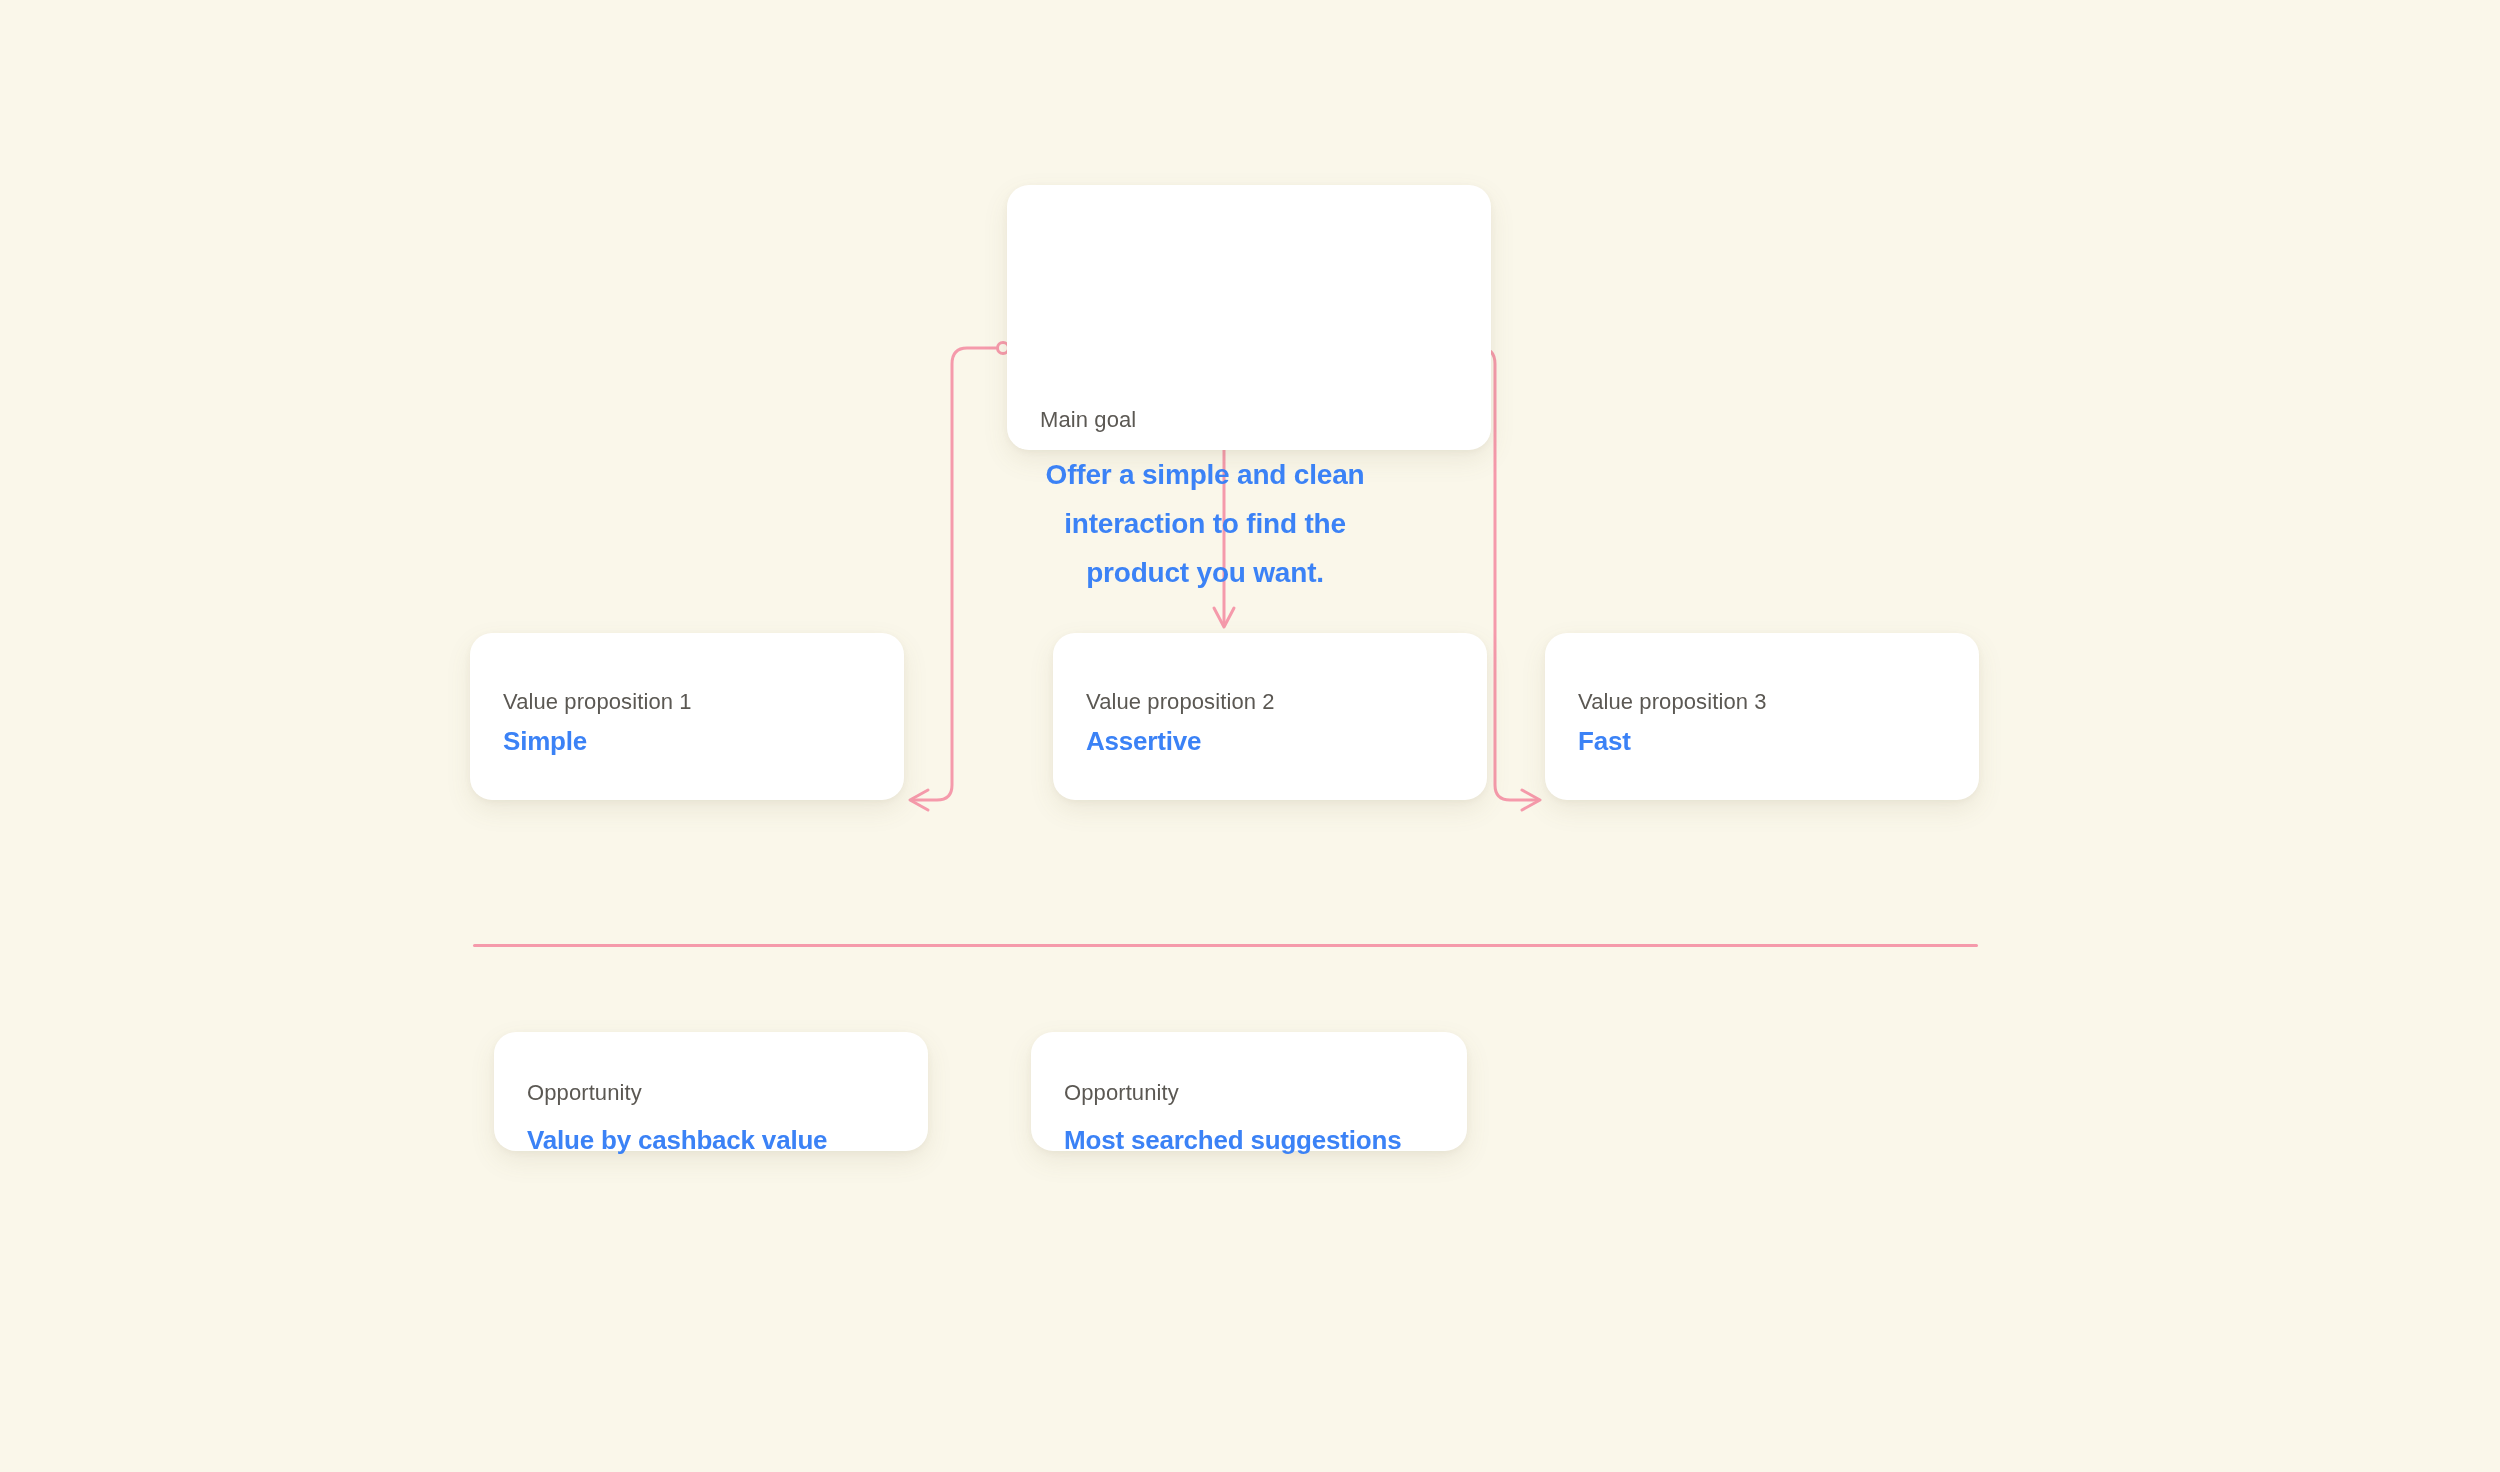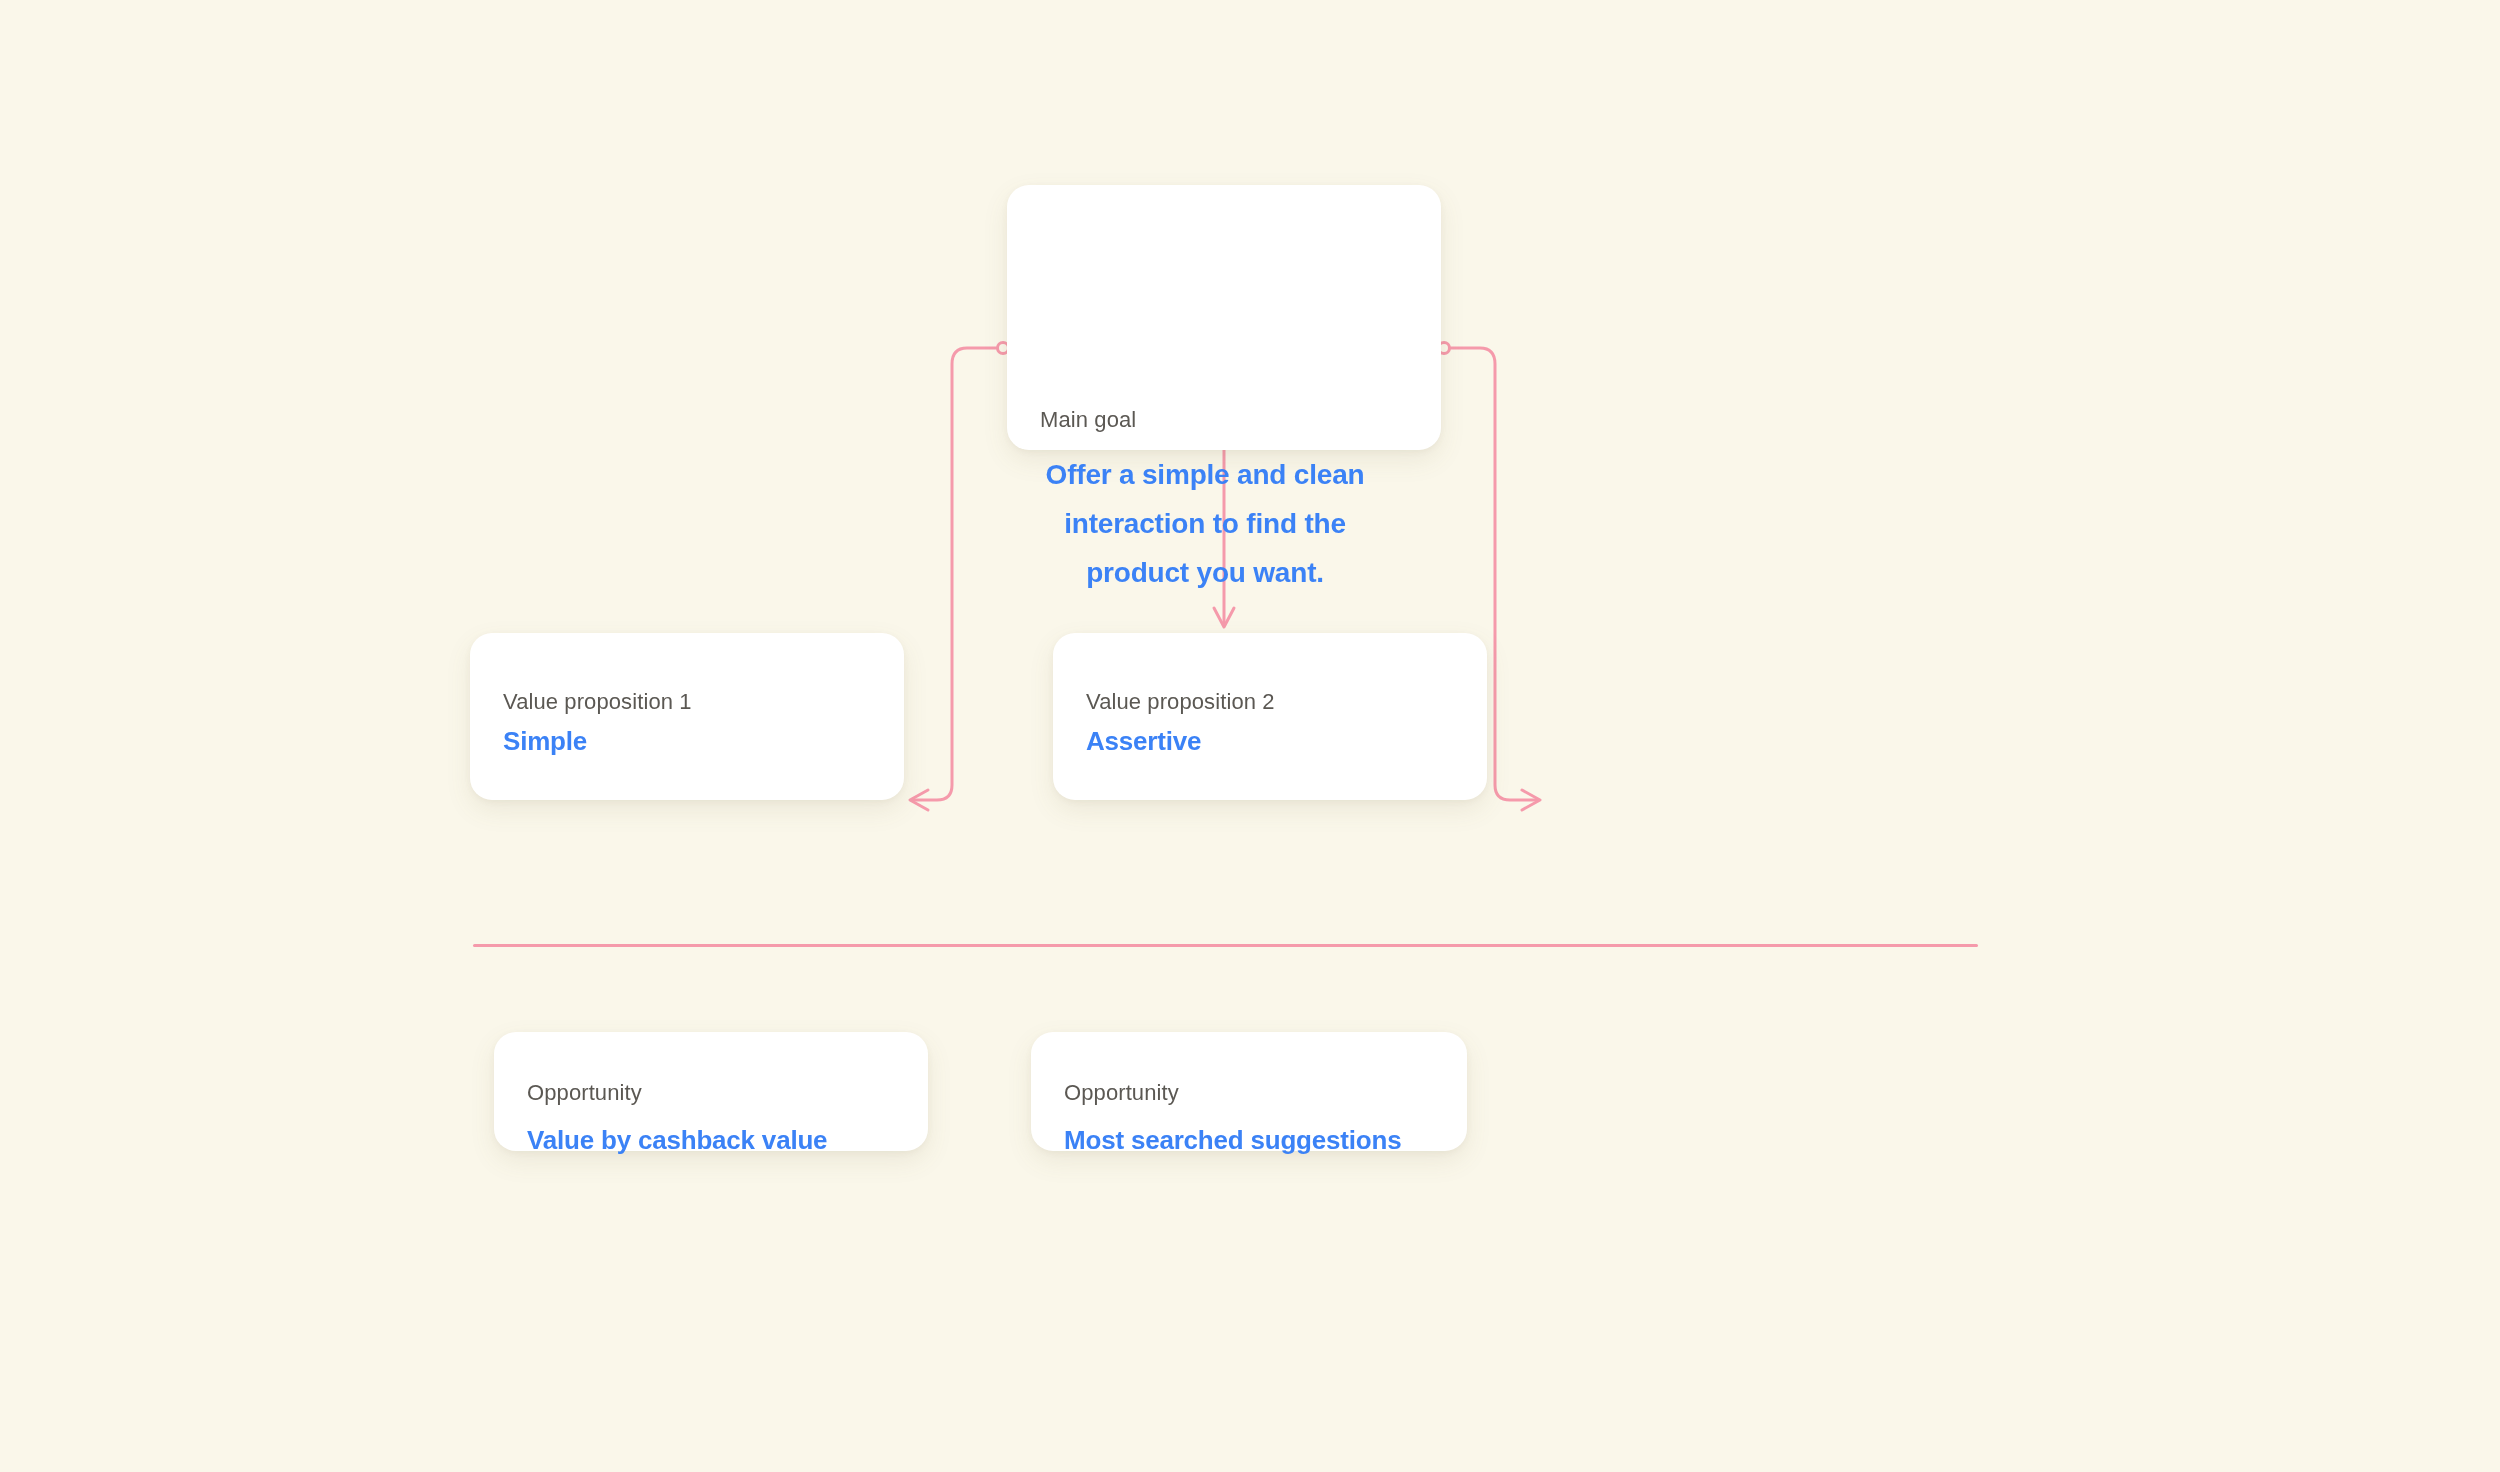--- a/index.html
+++ b/index.html
@@ -55,21 +55,21 @@
     position: absolute;
     color: #3b82f6;
     font-weight: 700;
     letter-spacing: -0.2px;
   }
 
   
   #card-main-goal {
     left: 1007px;
     top: 185px;
-    width: 434px;
+    width: 484px;
     height: 265px;
     text-align: center;
   }
   #card-main-goal .card-label {
     left: 33px;
     top: 222px;
   }
   #card-main-goal .card-title {
     left: 33px;
     top: 265px;
@@ -167,20 +167,24 @@
   <div class="card vp-card" id="card-vp-1">
     <div class="card-label">Value proposition 1</div>
     <div class="card-title">Simple</div>
   </div>
 
   <div class="card vp-card" id="card-vp-2">
     <div class="card-label">Value proposition 2</div>
     <div class="card-title">Assertive</div>
   </div>
 
+  <div class="card vp-card" id="card-vp-3">
+    <div class="card-label">Value proposition 3</div>
+    <div class="card-title">Fast</div>
+  </div>
 
   <div id="divider"></div>
 
   <div class="card opp-card" id="card-opp-1">
     <div class="card-label">Opportunity</div>
     <div class="card-title">Value by cashback value</div>
   </div>
 
   <div class="card opp-card" id="card-opp-2">
     <div class="card-label">Opportunity</div>

